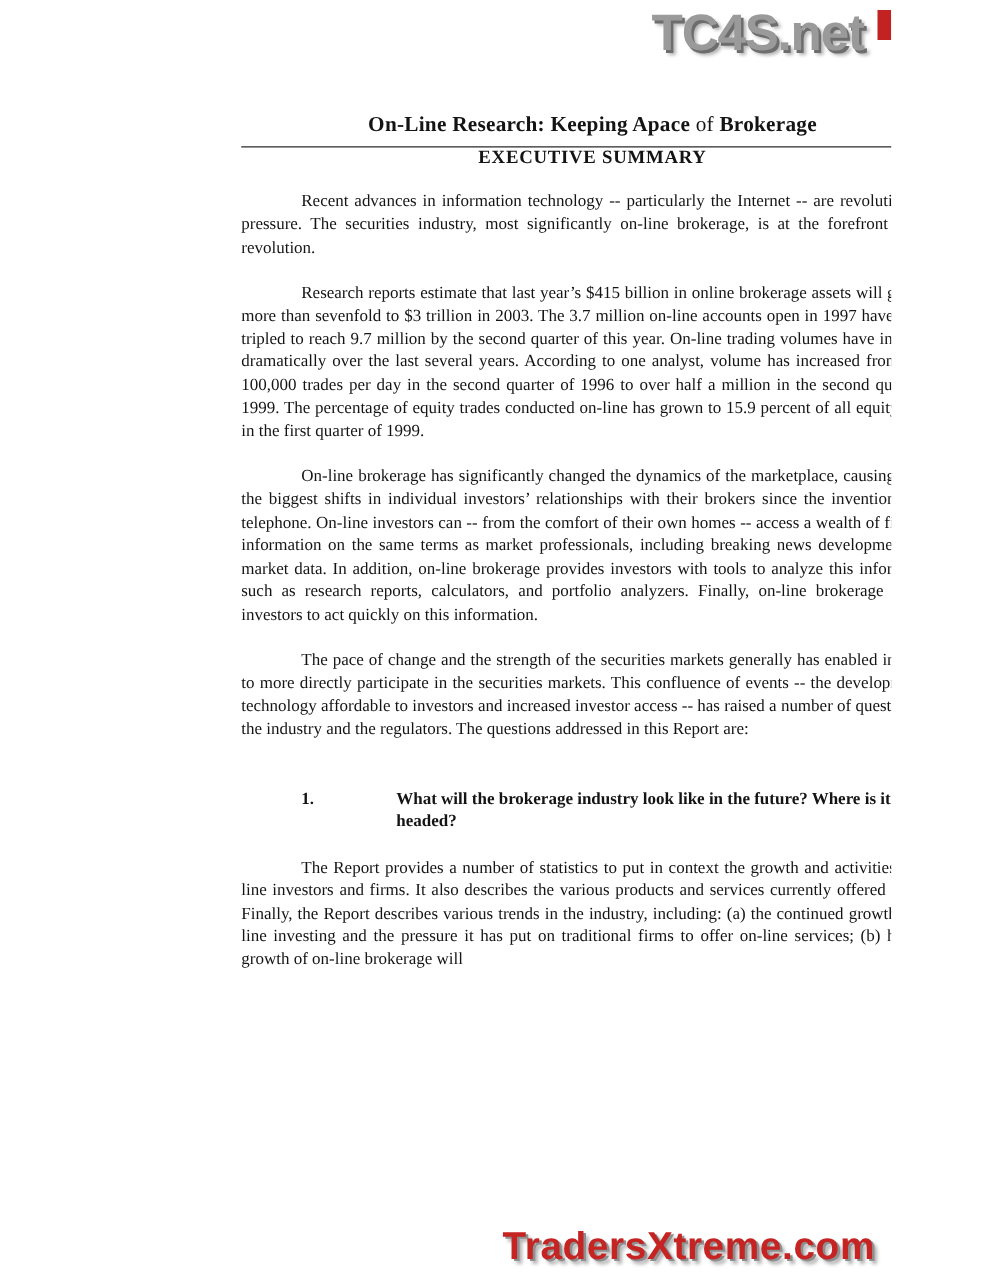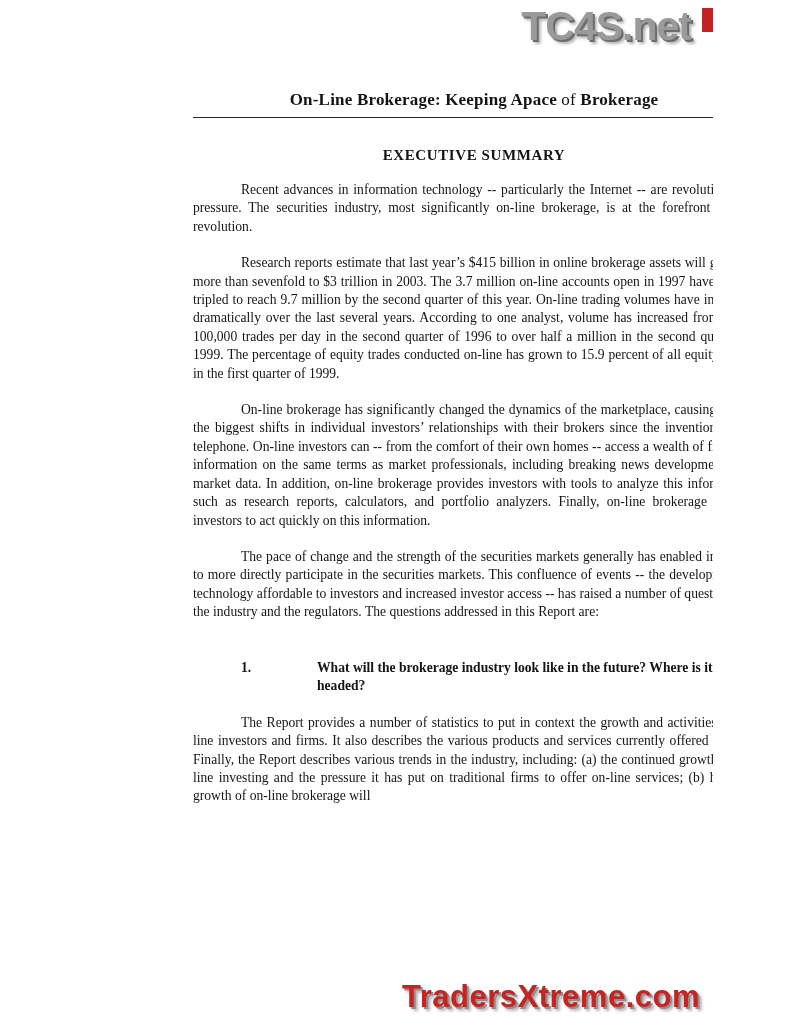--- a/index.html
+++ b/index.html
@@ -23,21 +23,20 @@
   .title-block {
     text-align: center;
     font-size: 17px;
     font-weight: bold;
     padding-bottom: 7px;
     border-bottom: 1.5px solid #2a2a2a;
     letter-spacing: 0.2px;
   }
   .title-regular { font-weight: normal; }
   .summary-heading {
-    margin-top: 29px;
     text-align: center;
     font-weight: bold;
     font-size: 15px;
     letter-spacing: 0.6px;
   }
   .section-head {
     margin-top: 42px;
     font-weight: bold;
     font-size: 13.6px;
   }
@@ -116,21 +115,21 @@
 <body>
 
 <div class="page">
 
   <div class="tc4s-mark">TC4S.net</div>
   <div class="red-edge-mark"></div>
 
   <div class="content">
 
     <div class="title-block">
-      <span>On-Line Brokerage: Keeping Apace</span><span class="title-regular"> of </span><span>Brokerage</span>
+      <span>On-Line Research: Keeping Apace</span><span class="title-regular"> of </span><span>Brokerage</span>
     </div>
 
     <div class="summary-heading">EXECUTIVE SUMMARY</div>
 
 
     <p class="body-para first">Recent advances in information technology -- particularly the Internet -- are revolutionizing pressure.  The securities industry, most significantly on-line brokerage, is at the forefront of this revolution.</p>
 
     <p class="body-para">Research reports estimate that last year’s $415 billion in online brokerage assets will grow by more than sevenfold to $3 trillion in 2003.  The 3.7 million on-line accounts open in 1997 have almost tripled to reach 9.7 million by the second quarter of this year.  On-line trading volumes have increased dramatically over the last several years.  According to one analyst, volume has increased from under 100,000 trades per day in the second quarter of 1996 to over half a million in the second quarter of 1999.  The percentage of equity trades conducted on-line has grown to 15.9 percent of all equity trades in the first quarter of 1999.</p>
 
     <p class="body-para">On-line brokerage has significantly changed the dynamics of the marketplace, causing one of the biggest shifts in individual investors’ relationships with their brokers since the invention of the telephone.  On-line investors can -- from the comfort of their own homes -- access a wealth of financial information on the same terms as market professionals, including breaking news developments and market data.  In addition, on-line brokerage provides investors with tools to analyze this information, such as research reports, calculators, and portfolio analyzers.  Finally, on-line brokerage enables investors to act quickly on this information.</p>

